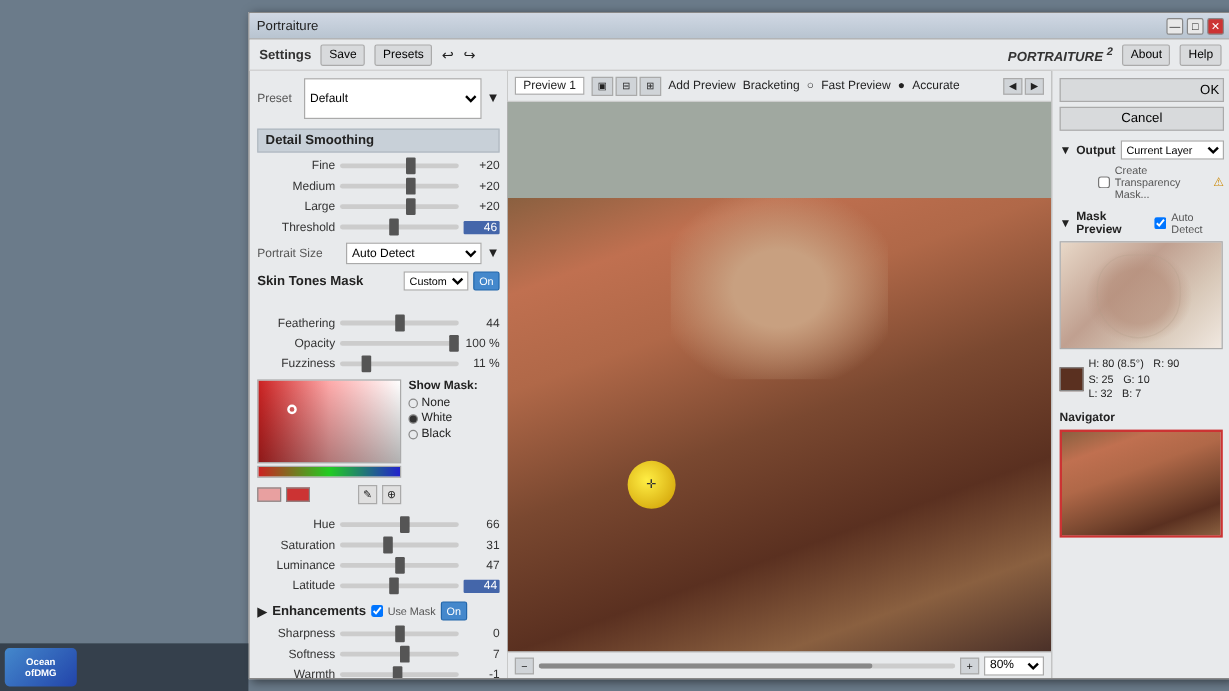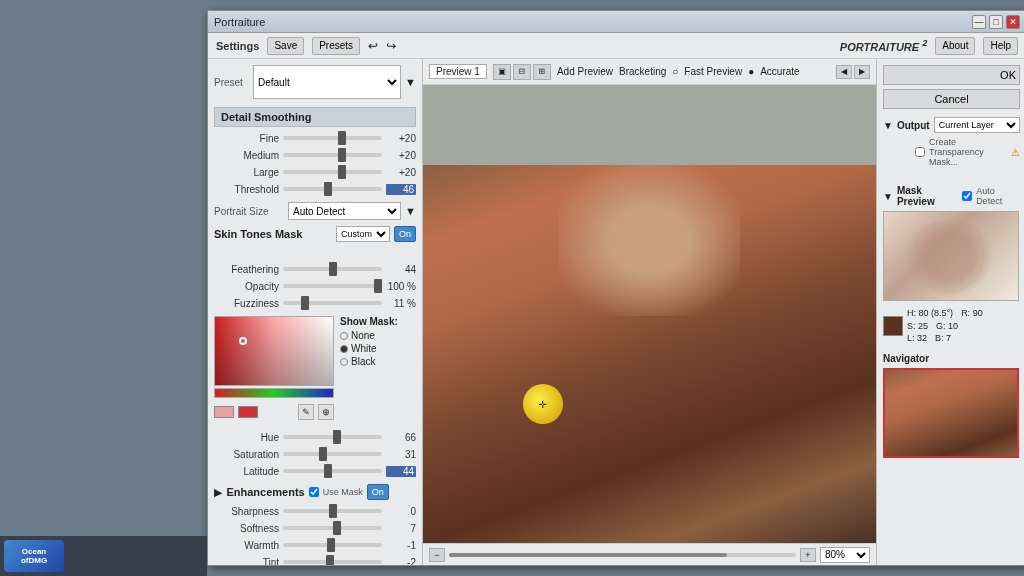--- a/index.html
+++ b/index.html
@@ -86,21 +86,21 @@
     .right-panel { width: 150px; background: #e8eaec; border-left: 1px solid #bbb; padding: 6px; flex-shrink: 0; }
 
     .ok-btn { width: 100%; background: #d8dadc; border: 1px solid #aaa; padding: 3px; font-size: 11px; cursor: pointer; margin-bottom: 4px; text-align: right; }
     .cancel-btn { width: 100%; background: #d8dadc; border: 1px solid #aaa; padding: 3px; font-size: 11px; cursor: pointer; text-align: center; }
 
     .output-section { margin-top: 8px; }
     .output-header { display: flex; align-items: center; gap: 4px; margin-bottom: 4px; }
     .output-arrow { font-size: 10px; }
     .output-label { font-weight: bold; font-size: 10px; }
     .output-select { height: 16px; font-size: 9px; background: #fff; border: 1px solid #aaa; flex: 1; }
-    .create-mask-row { display: flex; align-items: center; gap: 4px; font-size: 9px; color: #555; margin-bottom: 18px; padding-left: 32px; }
+    .create-mask-row { display: flex; align-items: center; gap: 4px; font-size: 9px; color: #555; margin-bottom: 8px; padding-left: 32px; }
     .warning-icon { color: #cc8800; font-size: 10px; }
 
     .mask-preview-section { margin-top: 8px; }
     .mask-preview-header { display: flex; align-items: center; gap: 4px; margin-bottom: 4px; }
     .mask-preview-label { font-weight: bold; font-size: 10px; }
     .auto-expand-label { font-size: 9px; color: #555; }
     .mask-preview-image { width: 136px; height: 90px; background: linear-gradient(135deg, #e8d8c8 0%, #c0a090 40%, #d8c8b8 70%, #f0e8e0 100%); border: 1px solid #aaa; position: relative; overflow: hidden; }
     .mask-preview-face { position: absolute; top: 5px; left: 20px; width: 90px; height: 80px; background: radial-gradient(ellipse, rgba(180,140,120,0.6) 40%, transparent 70%); }
 
     .color-info { display: flex; align-items: center; gap: 4px; margin-top: 6px; font-size: 9px; }
@@ -272,20 +272,27 @@
       </div>
 
       <div class="slider-row">
         <span class="slider-label">Saturation</span>
         <div class="slider-container">
           <input type="range" class="mini-slider" min="0" max="100" value="40" style="">
         </div>
         <span class="slider-value">31</span>
       </div>
 
+      <div class="slider-row">
+        <span class="slider-label">Luminance</span>
+        <div class="slider-container">
+          <input type="range" class="mini-slider" min="0" max="100" value="50" style="">
+        </div>
+        <span class="slider-value">47</span>
+      </div>
 
       <div class="slider-row">
         <span class="slider-label">Latitude</span>
         <div class="slider-container">
           <input type="range" class="mini-slider" min="0" max="100" value="45" style="">
         </div>
         <span class="slider-value highlight">44</span>
       </div>
 
       <div class="enhancements-header">

